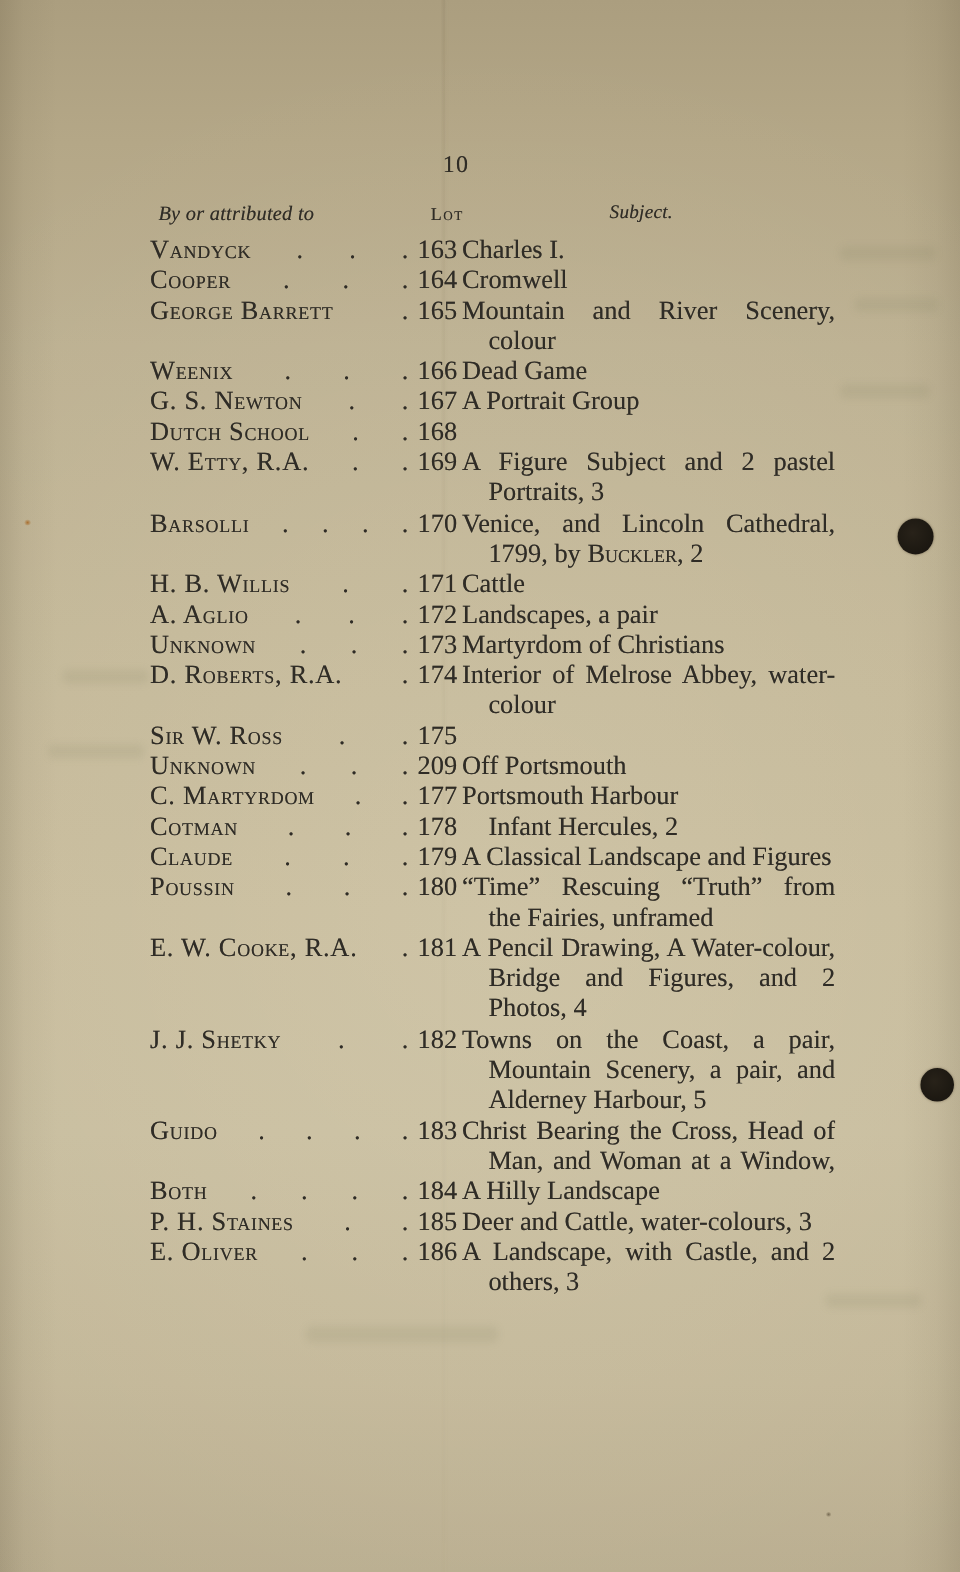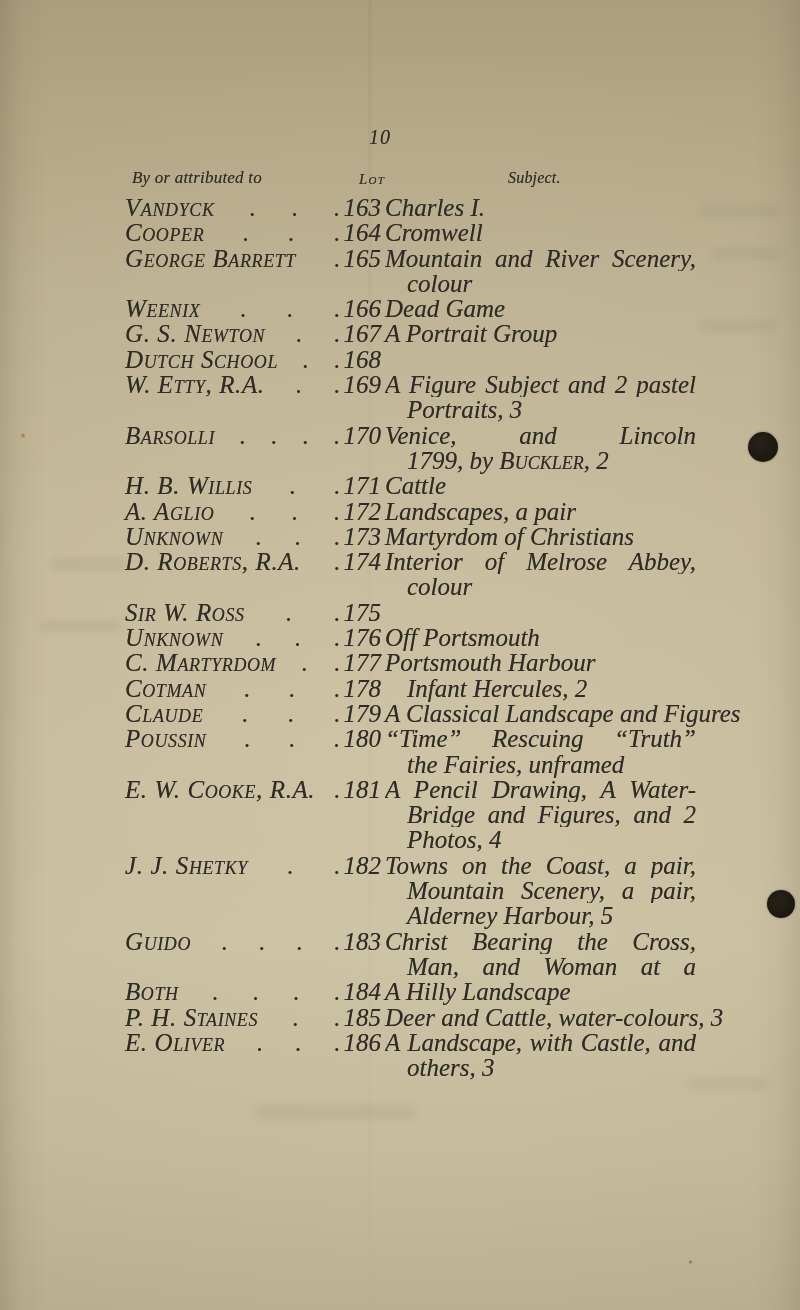--- a/index.html
+++ b/index.html
@@ -16,29 +16,29 @@
     -webkit-mask-image:linear-gradient(180deg, rgba(0,0,0,.9) 0%, rgba(0,0,0,.55) 18%, rgba(0,0,0,.30) 45%, rgba(0,0,0,.18) 75%, rgba(0,0,0,.10) 100%);
             mask-image:linear-gradient(180deg, rgba(0,0,0,.9) 0%, rgba(0,0,0,.55) 18%, rgba(0,0,0,.30) 45%, rgba(0,0,0,.18) 75%, rgba(0,0,0,.10) 100%);}
   .hole{position:absolute;border-radius:50%;background:radial-gradient(circle at 42% 40%, #282219 0%, #1d1912 60%, #171310 100%);
     box-shadow:0 0 2px rgba(60,48,30,.55);}
   #hole1{left:748px;top:432px;width:30px;height:30px;}
   #hole2{left:767px;top:890px;width:28px;height:28px;}
   .speck{position:absolute;border-radius:50%;}
   #speck1{left:20px;top:433px;width:6px;height:5px;background:radial-gradient(circle,#a96f2f 0%,rgba(169,111,47,0) 75%);}
   #speck2{left:688px;top:1260px;width:5px;height:4px;background:radial-gradient(circle,rgba(70,58,38,.6) 0%,rgba(70,58,38,0) 75%);}
   .ghost{position:absolute;background:rgba(122,124,94,0.12);filter:blur(3px);border-radius:5px;}
-  .ink{color:#2f2c26;text-shadow:0 0 .5px rgba(47,44,38,.55);font-style:italic;}
+  .ink{color:#2f2c26;text-shadow:0 0 .5px rgba(47,44,38,.55);}
   
   .pagenum{position:absolute;left:330px;top:127px;width:100px;text-align:center;
     font-size:20px;line-height:20px;letter-spacing:1px;}
   .colhead-by{position:absolute;left:132px;top:169px;font-style:italic;font-size:17px;line-height:18px;letter-spacing:.2px;}
   .colhead-lot{position:absolute;left:359px;top:172px;font-variant:small-caps;font-size:15px;line-height:15px;letter-spacing:1.2px;}
   .colhead-sub{position:absolute;left:508px;top:169px;font-style:italic;font-size:16px;line-height:18px;letter-spacing:.2px;}
   
-  .rows{position:absolute;left:0;top:195px;width:704px;font-size:25px;}
+  .rows{position:absolute;left:0;top:195px;width:704px;font-size:22px;}
   .entry{display:flex;align-items:flex-start;padding-left:125px;}
   .artist{width:216px;display:flex;justify-content:space-between;align-items:baseline;
     font-variant:small-caps;letter-spacing:.6px;line-height:25.3px;white-space:nowrap;}
   .dot{line-height:25.3px;}
   .lot{width:38px;margin-left:2px;text-align:right;line-height:25.3px;}
   .subject{width:311px;margin-left:4px;}
   .line{line-height:25.3px;height:25.3px;box-sizing:border-box;white-space:nowrap;}
   .line.j{white-space:normal;text-align:justify;text-align-last:justify;overflow:hidden;}
   .line.ind{padding-left:22px;}
   .sc{font-variant:small-caps;}
@@ -210,21 +210,21 @@
         </div>
         <div class="lot">175</div>
       </div>
       <div class="entry">
         <div class="artist">
           <span class="nm">Unknown</span>
           <span class="dot">.</span>
           <span class="dot">.</span>
           <span class="dot">.</span>
         </div>
-        <div class="lot">176</div>
+        <div class="lot">209</div>
         <div class="subject">
           <div class="line">Off Portsmouth</div>
         </div>
       </div>
       <div class="entry">
         <div class="artist">
           <span class="nm">C. Martyrdom</span>
           <span class="dot">.</span>
           <span class="dot">.</span>
         </div>

